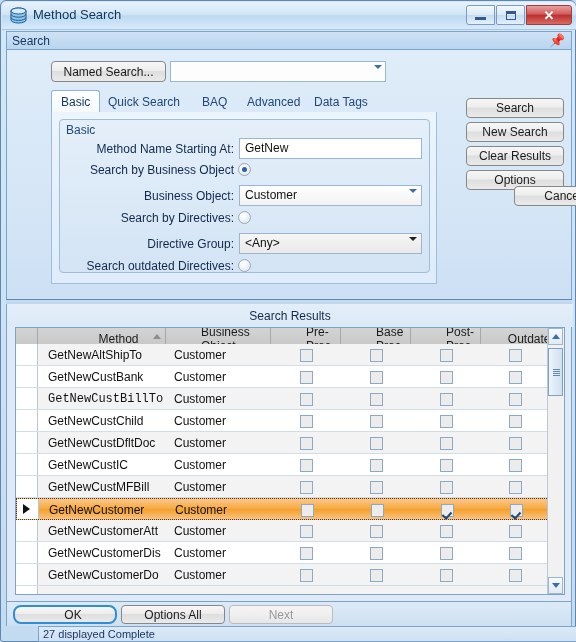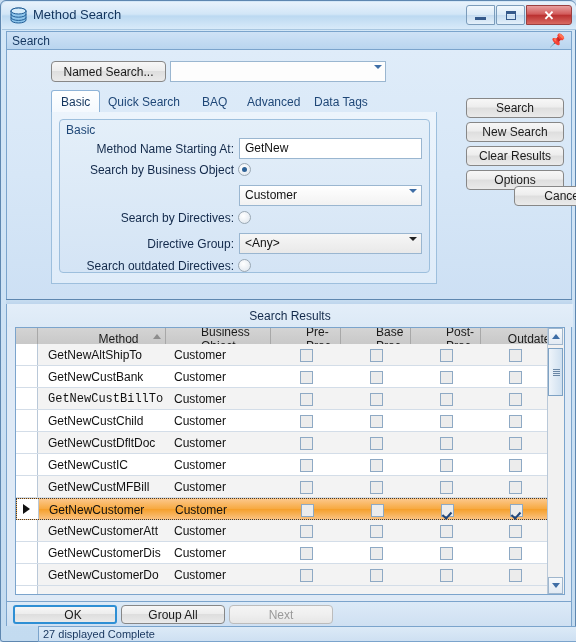--- a/index.html
+++ b/index.html
@@ -218,21 +218,21 @@
   .tri-up{width:0;height:0;border-left:4px solid transparent;border-right:4px solid transparent;border-bottom:5px solid #3f6ea6;}
   .tri-dn{width:0;height:0;border-left:4px solid transparent;border-right:4px solid transparent;border-top:5px solid #3f6ea6;}
 
   
   .bottom-bar{
     position:absolute;left:5px;top:600px;width:566px;height:25px;box-sizing:border-box;
     background:linear-gradient(to bottom,#dceaf7,#cfe0f2);
     border:1px solid #7ba4cc;border-bottom:none;
   }
   .bb-btn{position:absolute;top:3px;height:19px;}
-  .bb-btn.default{border:2px solid #2e8fd4;border-radius:3px;padding-left:16px;}
+  .bb-btn.default{border:2px solid #2e8fd4;border-radius:8px;padding-left:16px;}
   .statusbar{
     position:absolute;left:5px;top:625px;width:566px;height:16px;box-sizing:border-box;
     background:linear-gradient(to bottom,#dceaf7,#cee0f2);
     border:1px solid #7ba4cc;
     color:#17355d;font-size:11px;margin-left:32px;
   }
   .statusbar .st{position:absolute;left:4px;top:1px;}
   .grip{position:absolute;right:3px;bottom:2px;width:9px;height:9px;}
   .grip i{position:absolute;width:2px;height:2px;background:#7c98b6;}
 </style>
@@ -288,20 +288,21 @@
 
     <div class="groupbox" style="left:52px;top:69px;width:371px;height:154px;"></div>
     <div class="group-title" style="left:59px;top:73px;">Basic</div>
 
     <div class="flabel" style="left:60px;top:92px;width:167px;">Method Name Starting At:</div>
     <div class="ftext" style="left:232px;top:88px;width:183px;">GetNew</div>
 
     <div class="flabel" style="left:55px;top:113px;width:172px;">Search by Business Object</div>
     <div class="radio on" style="left:231px;top:113px;"></div>
 
+    <div class="flabel" style="left:60px;top:139px;width:167px;">Business Object:</div>
     <div class="fcombo" style="left:232px;top:135px;width:183px;">
       <span>Customer</span>
       <span class="arrow"><span class="cbarrow"></span></span>
     </div>
 
     <div class="flabel" style="left:55px;top:161px;width:172px;">Search by Directives:</div>
     <div class="radio" style="left:231px;top:161px;"></div>
 
     <div class="flabel" style="left:60px;top:187px;width:167px;">Directive Group:</div>
     <div class="fcombo grey" style="left:232px;top:183px;width:183px;">
@@ -548,21 +549,21 @@
         </div>
         <div class="sc-btn sc-dn">
             <span class="tri-dn"></span>
           </div>
       </div>
     </div>
   </div>
 
   <div class="bottom-bar">
     <div class="btn bb-btn default" style="left:6px;width:104px;">OK</div>
-    <div class="btn bb-btn" style="left:114px;width:104px;">Group All</div>
+    <div class="btn bb-btn" style="left:114px;width:104px;">Options All</div>
     <div class="btn bb-btn disabled" style="left:222px;width:104px;">Next</div>
   </div>
 
   <div class="statusbar">
     <span class="st">27 displayed  Complete</span>
     <span class="grip">
       <i style="left:6px;top:6px;"></i>
         <i style="left:3px;top:6px;"></i>
         <i style="left:6px;top:3px;"></i>
         <i style="left:0px;top:6px;"></i>

